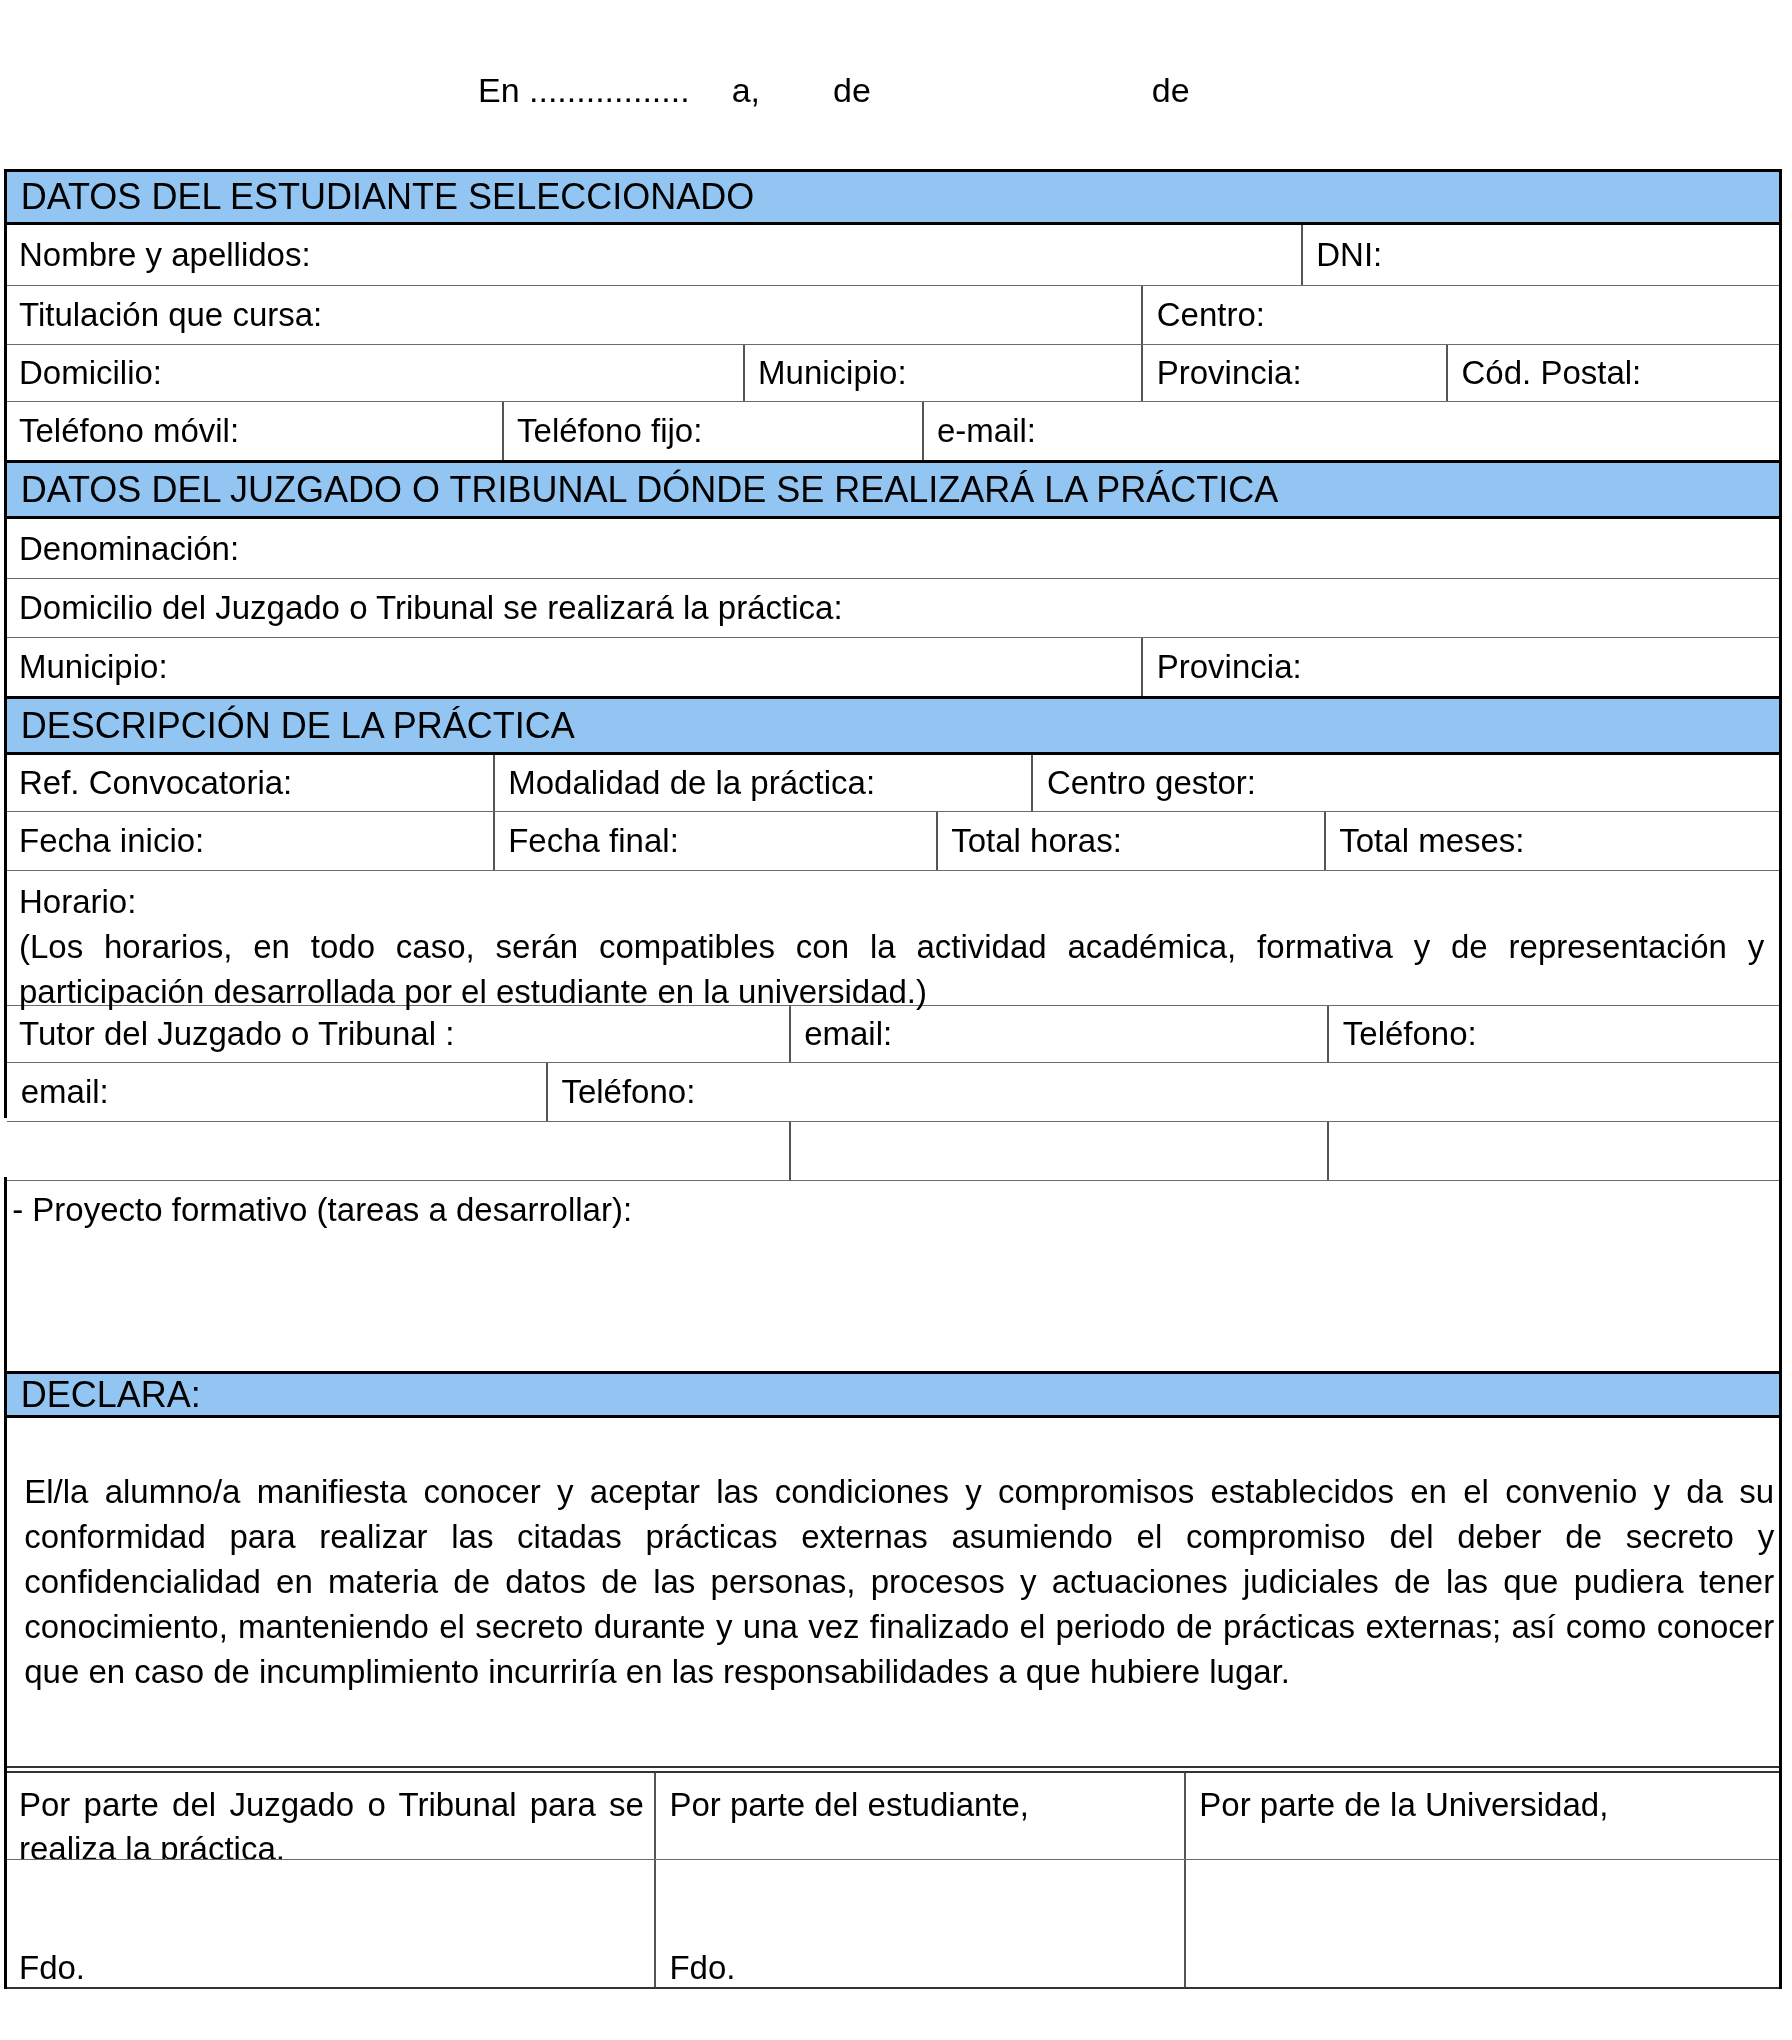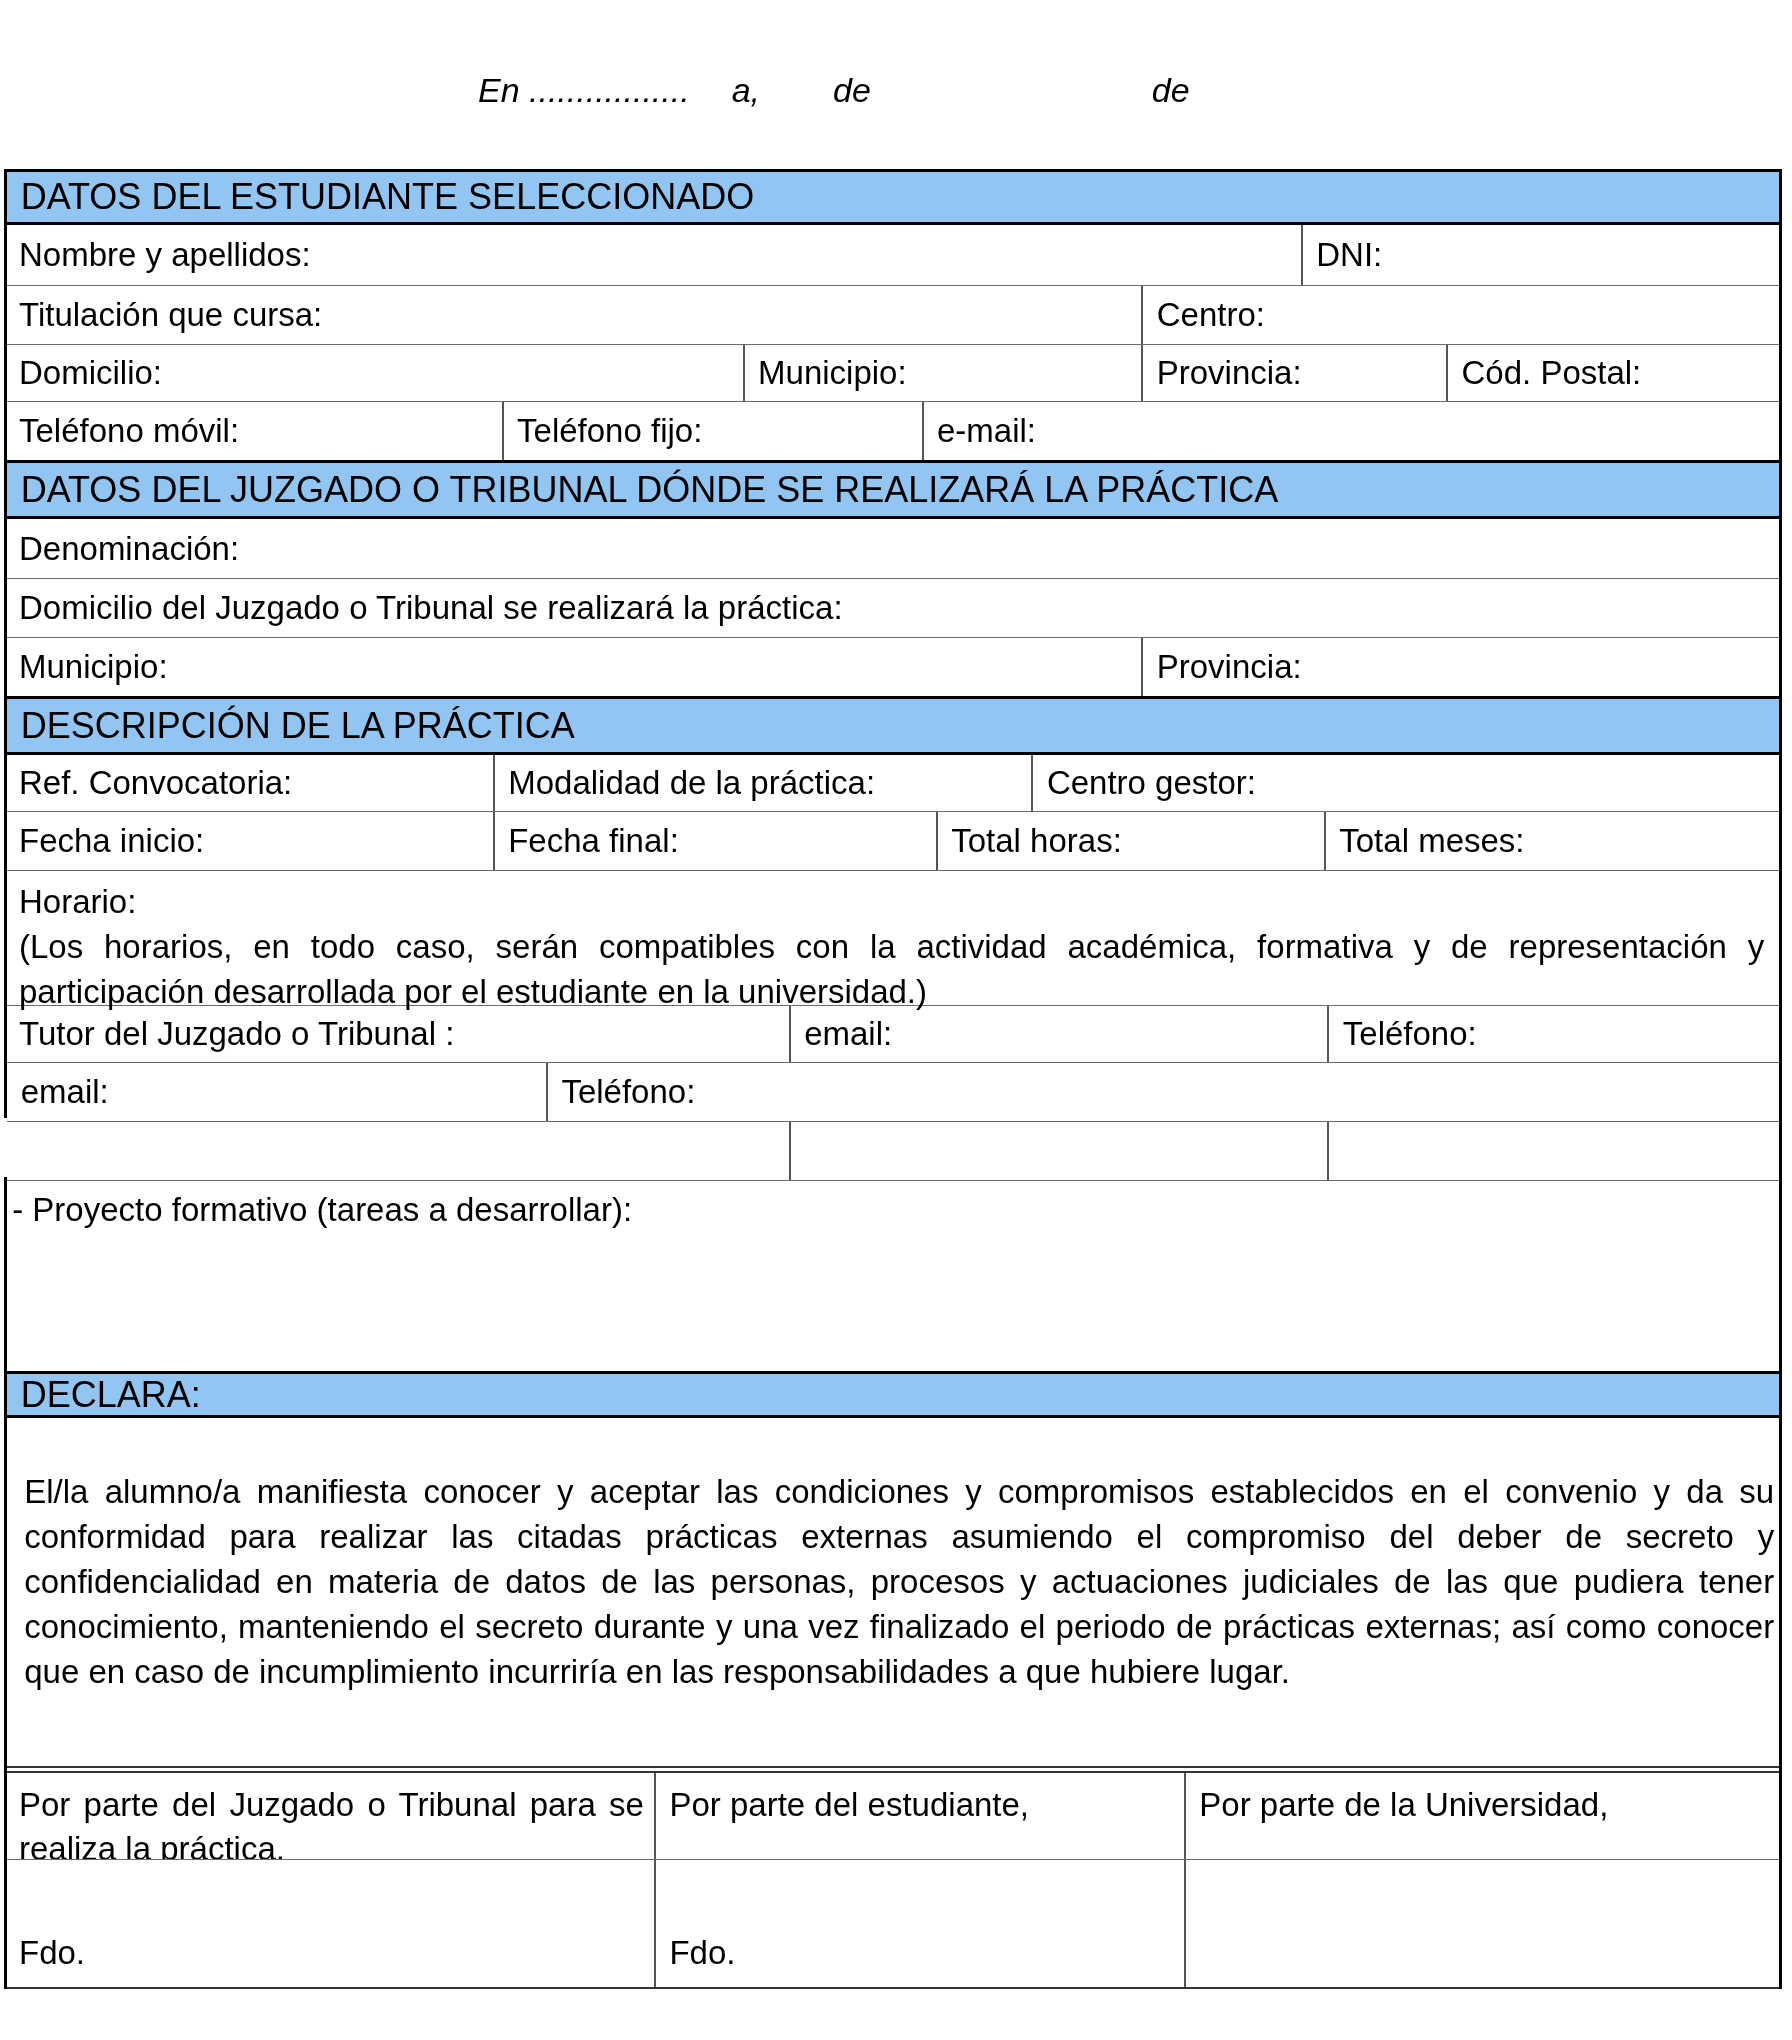--- a/index.html
+++ b/index.html
@@ -4,21 +4,21 @@
 <style>
   html, body { margin: 0; padding: 0; background: #ffffff; }
   body {
     width: 1793px; height: 2041px;
     font-family: "Liberation Sans", sans-serif;
     color: #000;
   }
   .page { position: relative; width: 1793px; height: 2041px; background: #fff; overflow: hidden; }
 
   
-  .topline { position: absolute; top: 71px; left: 478px; font-size: 34px; line-height: 39px; white-space: nowrap; font-style: italic; }
+  .topline { position: absolute; top: 71px; left: 478px; font-size: 34px; line-height: 39px; white-space: nowrap; }
   .topline .tl2 { margin-left: 42px; }
   .topline .tl3 { margin-left: 73px; }
   .topline .tl4 { margin-left: 281px; }
 
   
   .sheet {
     position: absolute; top: 169px; left: 4.2px; width: 1778px;
     box-sizing: border-box;
     border-left: 3.4px solid #000; border-right: 3.4px solid #000;
   }
@@ -68,21 +68,21 @@
 
   .sigtable { margin-top: 2.5px; }
   .sigtable .row.sighead { border-top: 2.5px solid #333; }
   .sigtable .cell.top {
     align-items: flex-start;
     padding-top: 10px; padding-right: 10px;
     font-size: 33px; line-height: 44px;
   }
   .sigtable .cell.bottom {
     align-items: flex-end;
-    padding-bottom: 15px;
+    padding-bottom: 0;
     border-bottom: none;
     font-size: 33px;
   }
   .sigtable .row.sigrow { border-bottom: 2.5px solid #333; }
 
   .patch { position: absolute; background: #fff; }
 </style>
 </head>
 <body>
 

